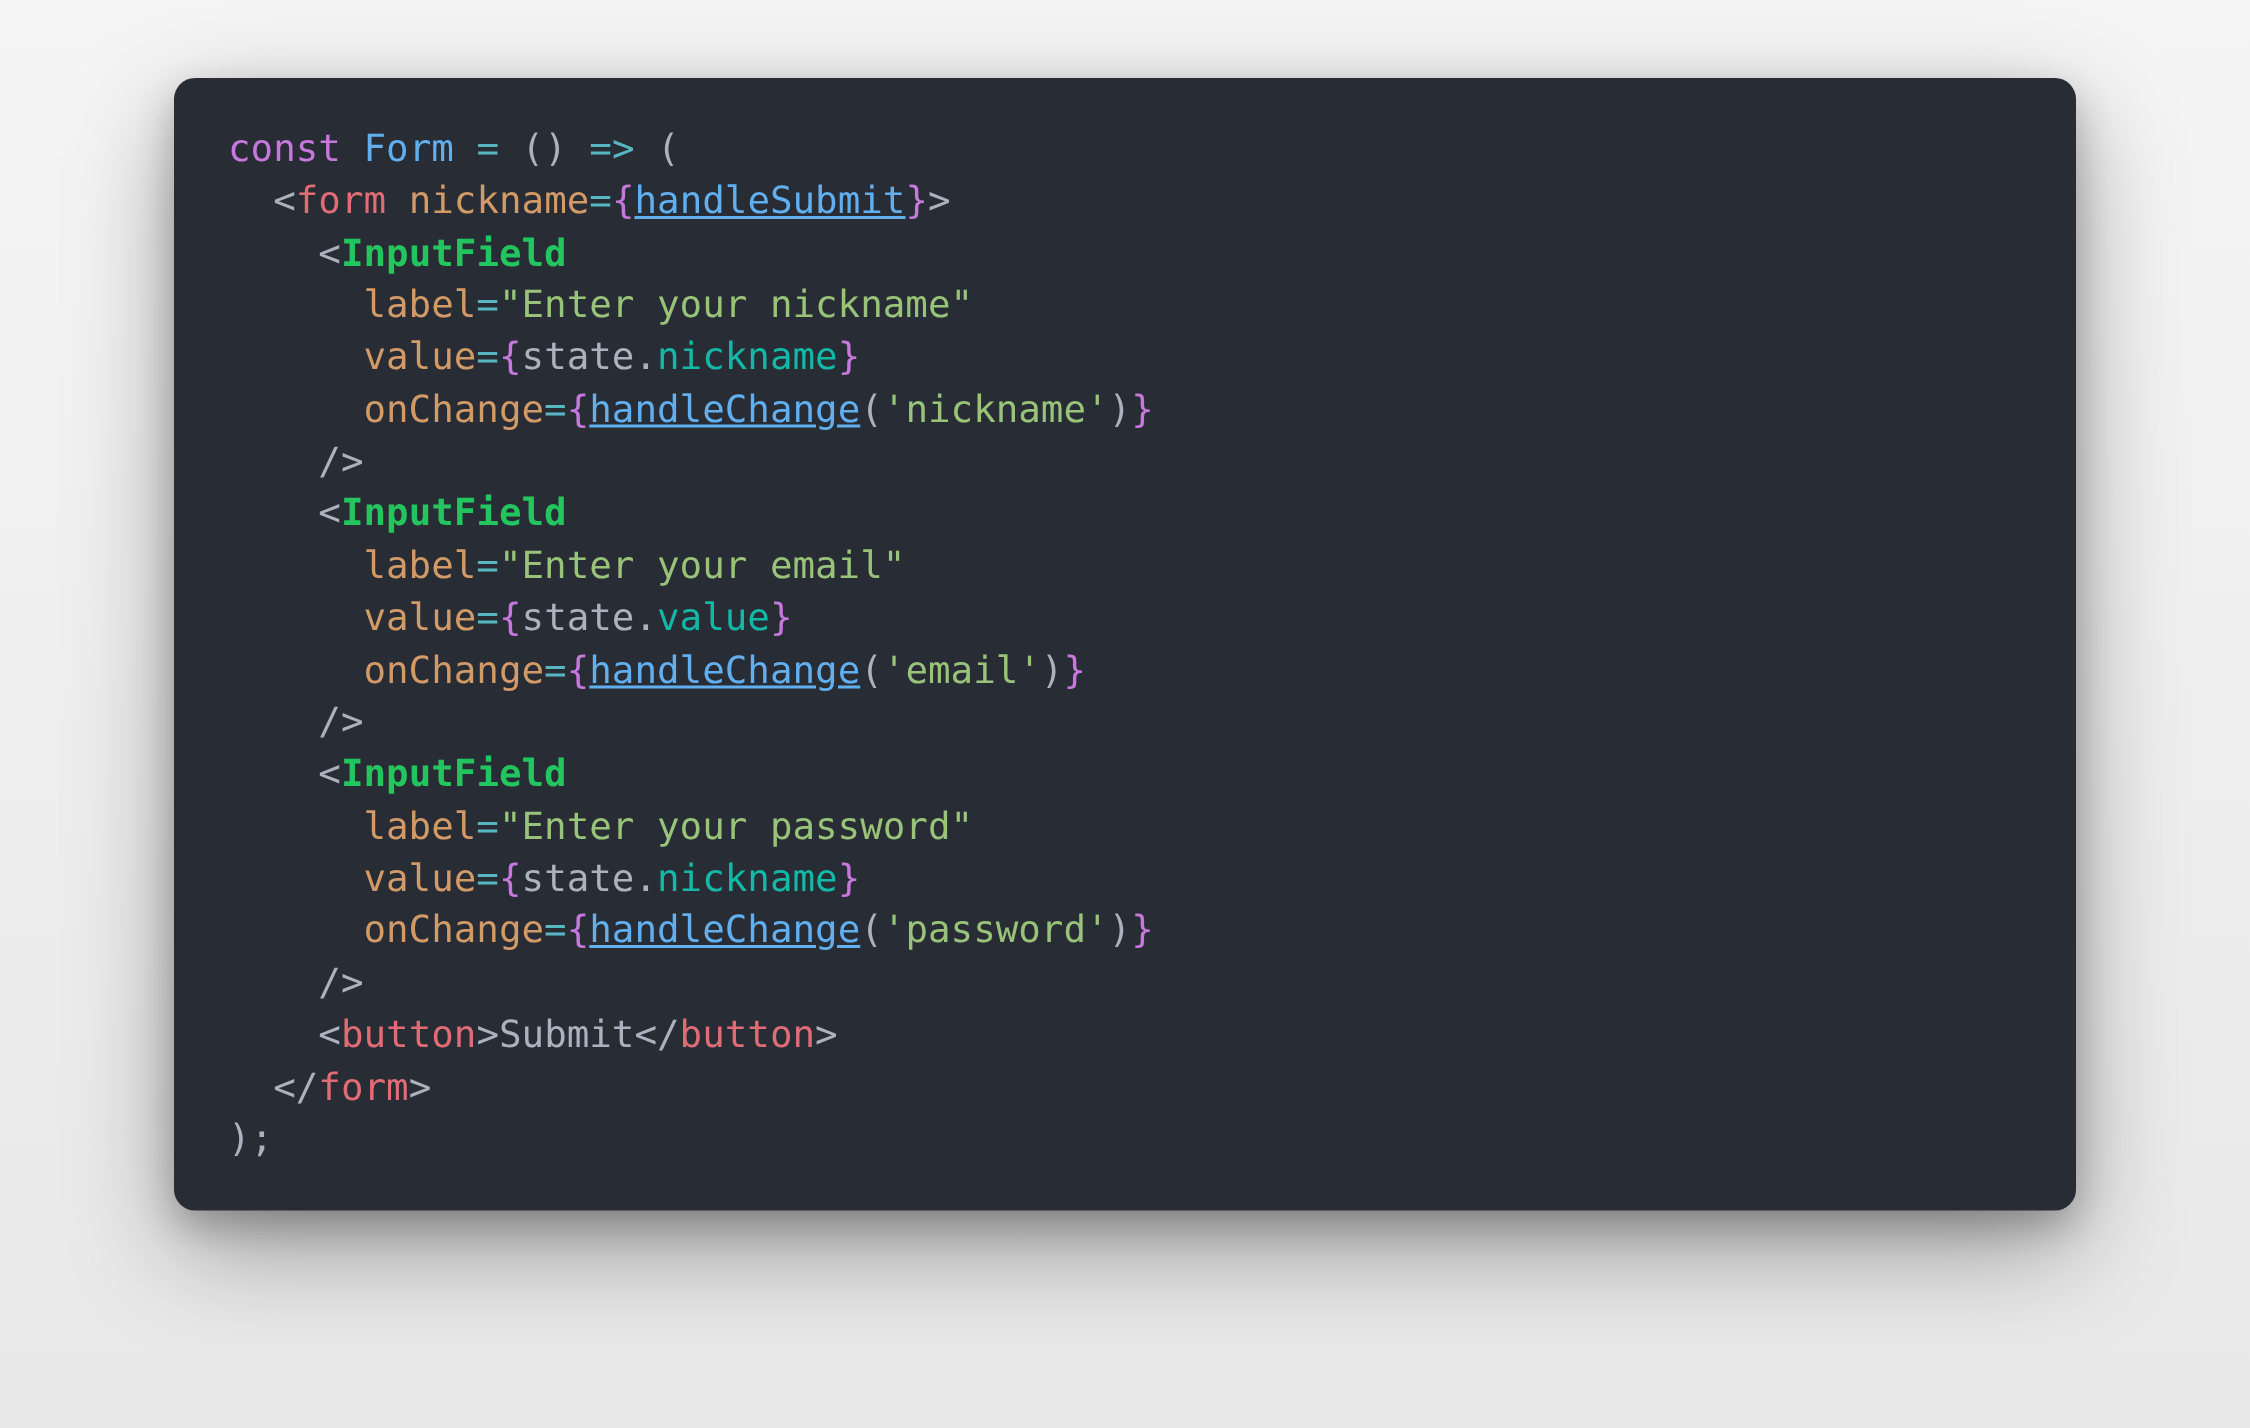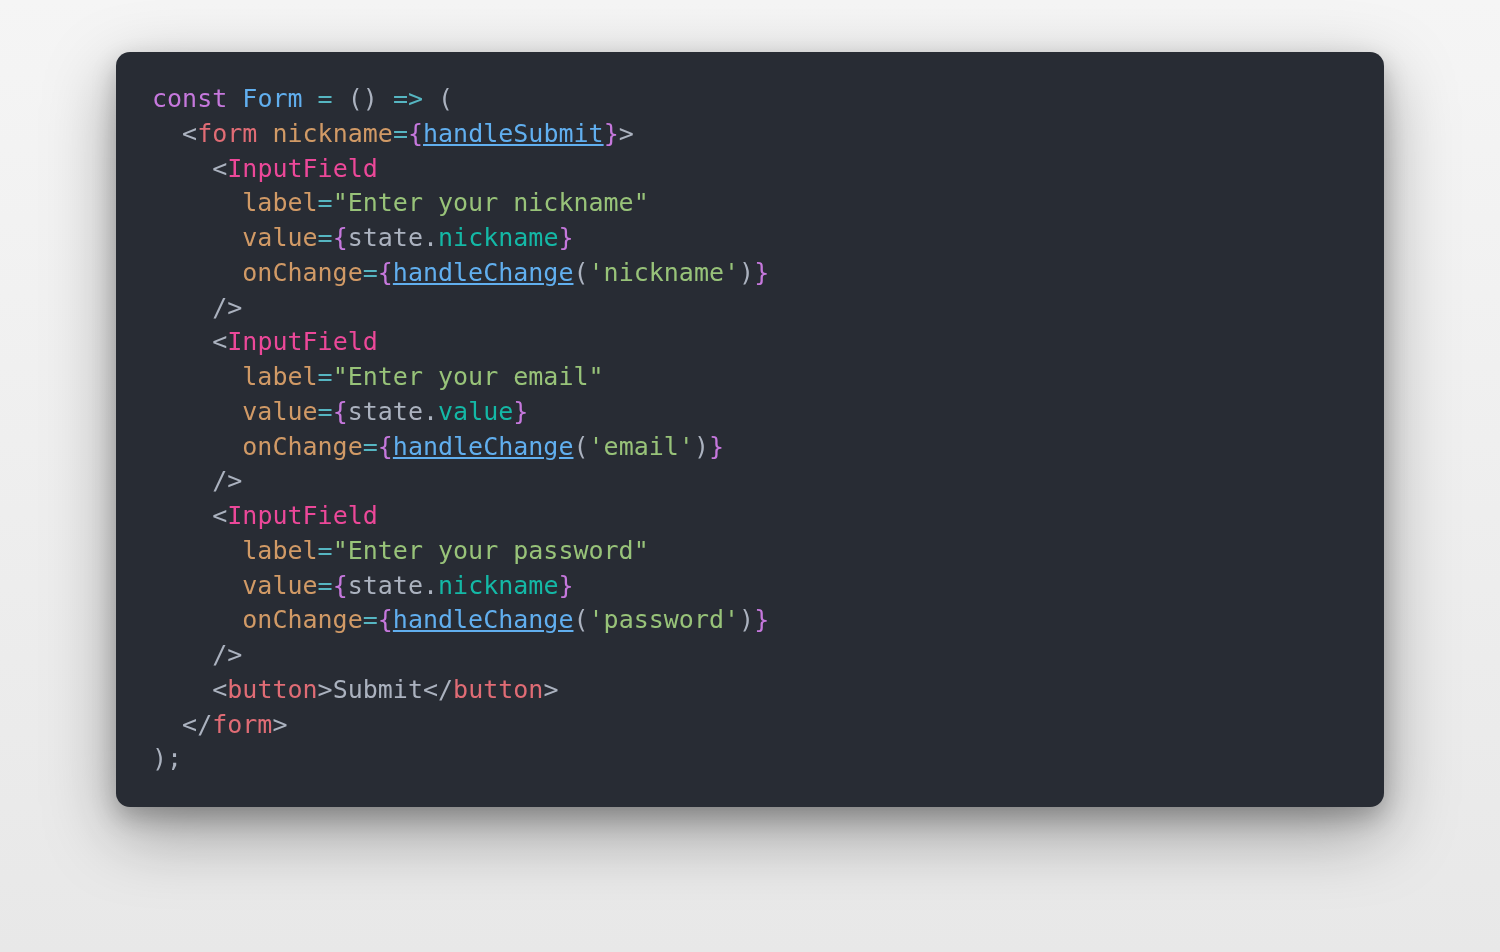--- a/index.html
+++ b/index.html
@@ -29,21 +29,21 @@
     }
     .kw  { color: #c678dd; }
     .cls { color: #61afef; }
     .op  { color: #56b6c2; }
     .pn  { color: #abb2bf; }
     .tag { color: #e06c75; }
     .at  { color: #d19a66; }
     .str { color: #98c379; }
     .fn  { color: #61afef; text-decoration: underline; }
     .prop{ color: #14b8a6; }
-    .comp{ color: #ec4899; }
+    .comp{ color: #22c55e; font-weight: bold; }
     .brk { color: #c678dd; }
     .lt  { color: #abb2bf; }
   </style>
 </head>
 <body>
 
 <div class="card">
 <pre><span><span class="kw">const</span> <span class="cls">Form</span> <span class="op">=</span> <span class="pn">()</span> <span class="op">=&gt;</span> <span class="pn">(</span>
   <span class="lt">&lt;</span><span class="tag">form</span> <span class="at">nickname</span><span class="op">=</span><span class="brk">{</span><span class="fn">handleSubmit</span><span class="brk">}</span><span class="lt">&gt;</span>
     <span class="lt">&lt;</span><span class="comp">InputField</span>

